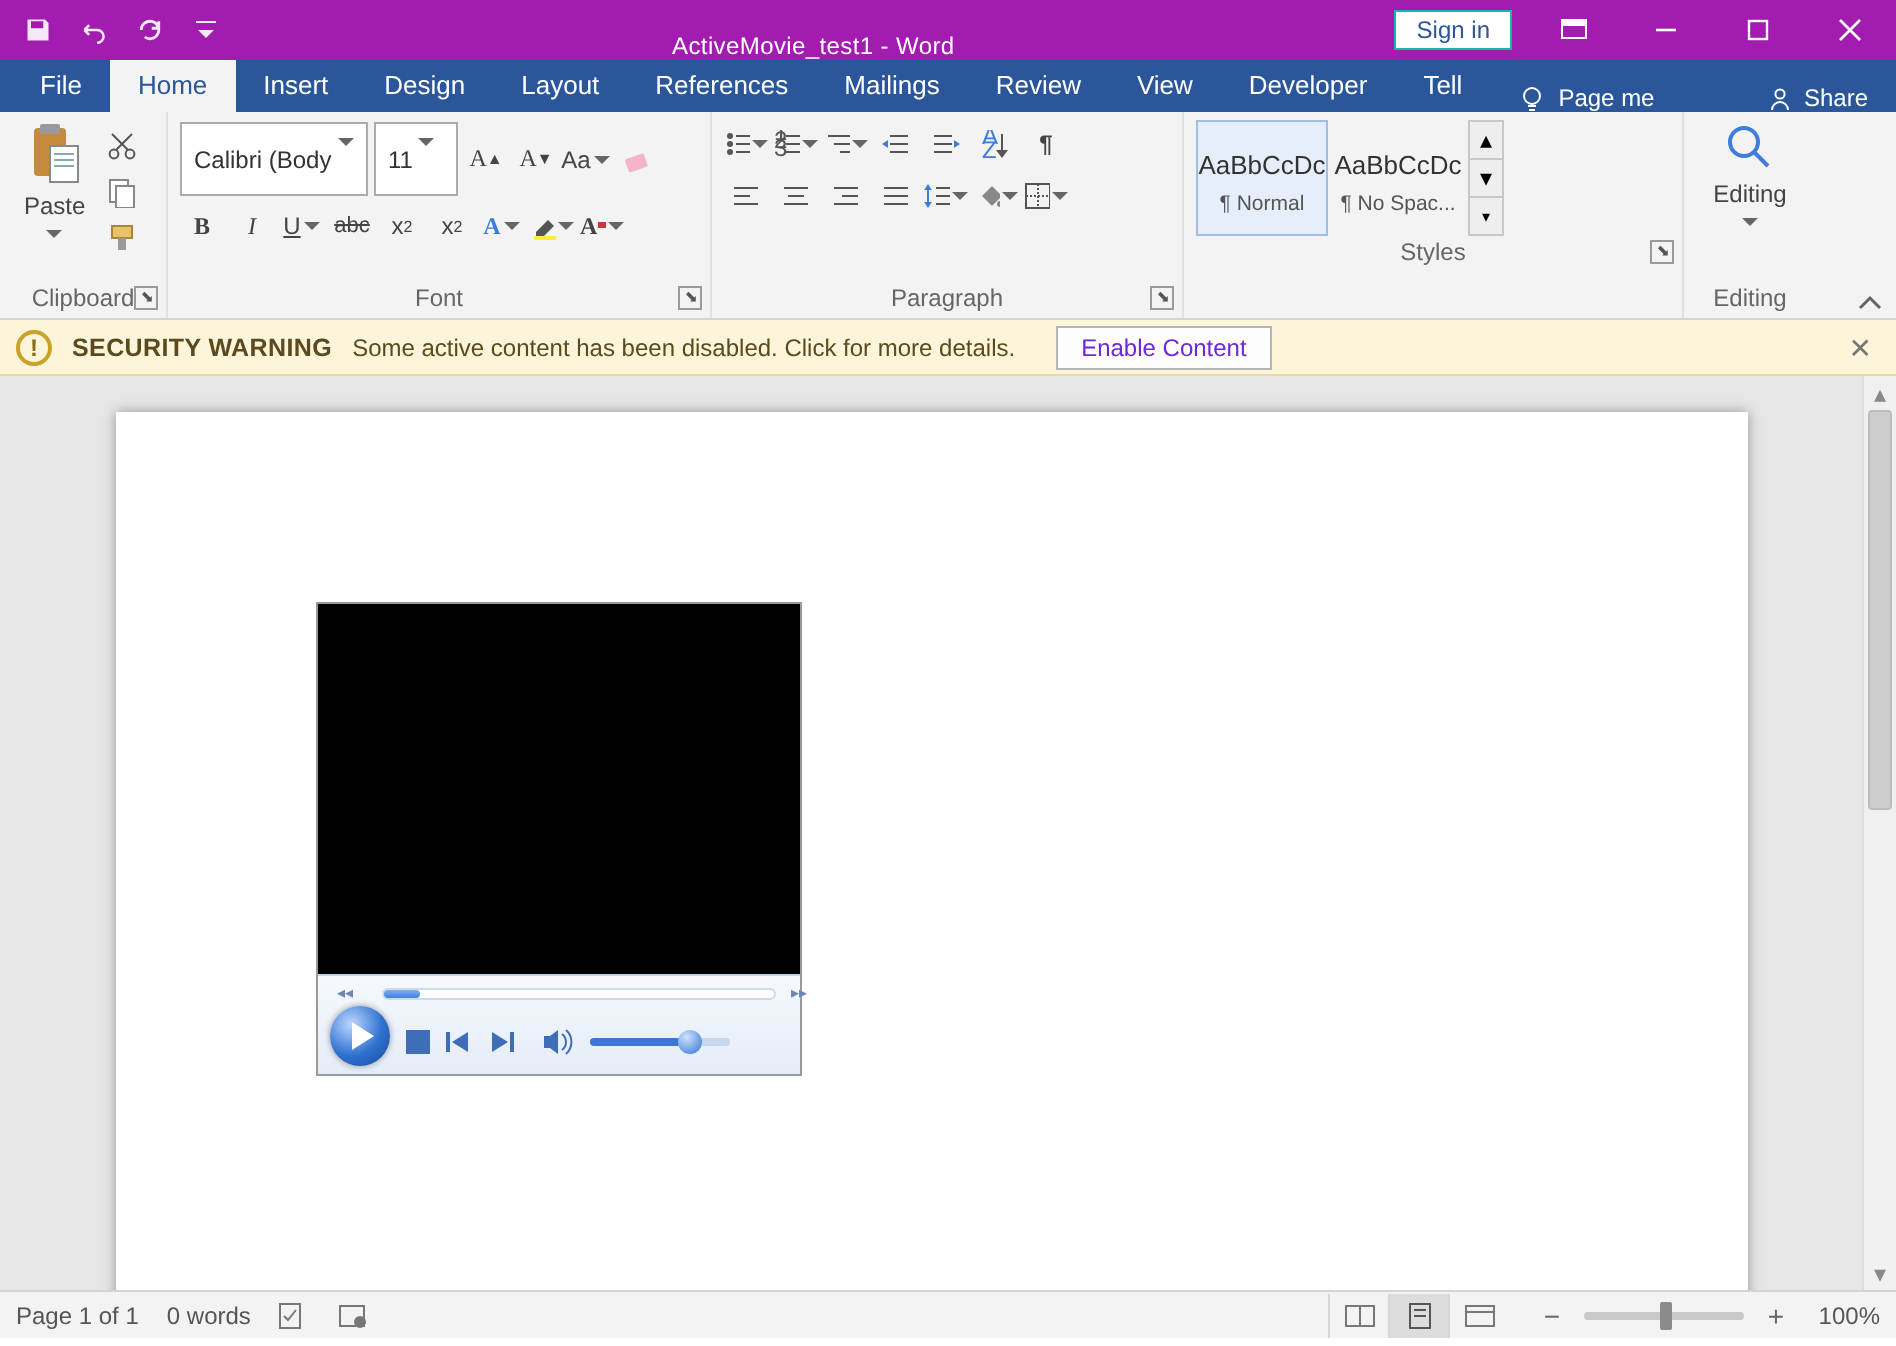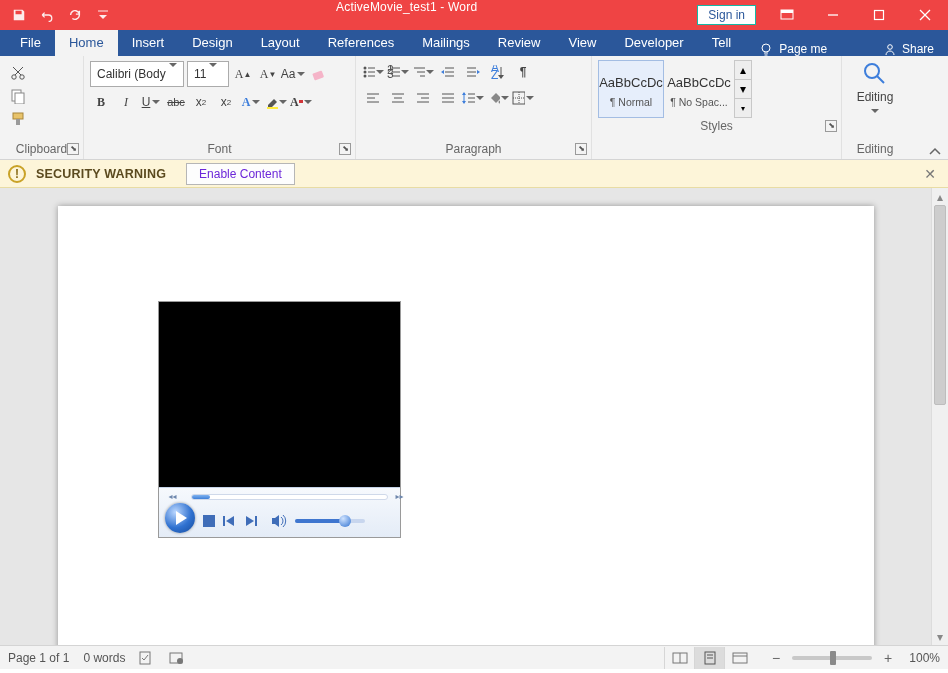--- a/index.html
+++ b/index.html
@@ -1,17 +1,17 @@
 <!DOCTYPE html>
 <html><head>
 <meta charset="utf-8">
 <style>
 *{box-sizing:border-box;margin:0;padding:0;font-family:"Segoe UI",Tahoma,sans-serif;font-size:12px;-webkit-user-select:none;user-select:none}
 html,body{width:948px;height:673px;overflow:hidden;background:#fff}
-.titlebar{height:30px;background:#ef4444;color:#fff;display:flex;align-items:flex-start}
+.titlebar{height:30px;background:#a21caf;color:#fff;display:flex;align-items:flex-end}
 .titlebar .qat{display:flex;align-items:center;height:100%;padding-left:6px;gap:2px}
 .titlebar .qat .qbtn{width:26px;height:26px;display:flex;align-items:center;justify-content:center;opacity:.9}
 .titlebar .title{flex:1;text-align:center;font-size:12px;letter-spacing:.2px}
 .titlebar .right{display:flex;align-items:center;height:100%}
 .signin{background:#fff;color:#2b579a;height:20px;padding:1px 10px;font-size:12px;margin-right:8px;border:1px solid #14b8a6}
 .wbtn{width:46px;height:30px;display:flex;align-items:center;justify-content:center}
 .tabs{height:26px;background:#2b579a;color:#fff;display:flex;align-items:flex-end;padding-left:6px}
 .tab{padding:5px 14px 6px;font-size:13px;color:#fff;cursor:pointer}
 .tab.active{background:#f3f3f3;color:#2b579a}
 .tabs .spacer{flex:1}
@@ -23,21 +23,21 @@
 .group .label{height:18px;font-size:11px;color:#666;text-align:center;position:relative;padding-top:1px}
 .group .label .dlg{position:absolute;right:4px;top:2px;width:12px;height:12px;border:1px solid #9a9a9a;font-size:8px;line-height:9px;text-align:right;padding-right:1px;color:#555}
 .vbtn{display:flex;flex-direction:column;align-items:center;justify-content:flex-start;padding:2px 6px;gap:2px}
 .vbtn .cap{font-size:11px;color:#444;text-align:center;line-height:12px}
 .iconbox{display:flex;align-items:center;justify-content:center}
 .clip-sm{display:flex;flex-direction:column;gap:3px;padding-top:4px;margin-left:2px}
 .smic{width:20px;height:20px;display:flex;align-items:center;justify-content:center}
 
 .font-rows{display:flex;flex-direction:column;gap:4px;padding-top:2px}
 .frow{display:flex;align-items:center;gap:3px}
-.combo{height:26px;border:1px solid #ababab;background:#fff;display:flex;align-items:center;padding:0 3px 0 6px;font-size:12px;color:#333}
+.combo{height:37px;border:1px solid #ababab;background:#fff;display:flex;align-items:center;padding:0 3px 0 6px;font-size:12px;color:#333}
 .combo .dd{margin-left:3px}
 .ddtri{width:0;height:0;border-left:4px solid transparent;border-right:4px solid transparent;border-top:4px solid #666}
 .sq{width:22px;height:22px;display:flex;align-items:center;justify-content:center;color:#444}
 
 .para-rows{display:flex;flex-direction:column;gap:4px;padding-top:2px}
 
 .styles-body{display:flex;align-items:center;padding:4px 2px 0 6px;gap:2px}
 .stylecard{width:66px;height:58px;border:1px solid transparent;display:flex;flex-direction:column;align-items:center;justify-content:center;padding-top:4px}
 .stylecard.sel{border:1px solid #a3bde3;background:#e6eefb}
 .stylecard .prev{font-size:13px;color:#333}
@@ -175,20 +175,33 @@
         <path d="M3 13c0-2.2 1.8-4 4-4s4 1.8 4 4" fill="none" stroke="#fff"></path>
       </svg>
     <span>Share</span>
   </div>
 </div>
 
 <div class="ribbon">
 
   <div class="group" style="width:84px">
     <div class="body">
+      <div class="vbtn">
+        <div class="iconbox">
+          <svg width="28" height="34">
+              <rect x="4" y="3" width="16" height="24" rx="2" fill="#c58a3d"></rect>
+              <rect x="7" y="1" width="10" height="5" rx="1" fill="#9a9a9a"></rect>
+              <rect x="12" y="12" width="14" height="18" fill="#fff" stroke="#888"></rect>
+              <line x1="14" y1="16" x2="24" y2="16" stroke="#8aa"></line>
+              <line x1="14" y1="19" x2="24" y2="19" stroke="#8aa"></line>
+              <line x1="14" y1="22" x2="24" y2="22" stroke="#8aa"></line>
+            </svg>
+        </div>
+        <div class="cap"><span>Paste</span><br><span class="ddtri" style="display:inline-block;margin-top:2px"></span></div>
+      </div>
       <div class="clip-sm">
         <div class="smic">
             <svg width="16" height="16">
               <circle cx="4" cy="12" r="2.2" fill="none" stroke="#555"></circle>
               <circle cx="12" cy="12" r="2.2" fill="none" stroke="#555"></circle>
               <line x1="5" y1="10" x2="13" y2="2" stroke="#555"></line>
               <line x1="11" y1="10" x2="3" y2="2" stroke="#555"></line>
             </svg>
           </div>
         <div class="smic">
@@ -427,20 +440,21 @@
   <div class="collapse">
     <svg width="14" height="10">
         <polyline points="2,8 7,3 12,8" fill="none" stroke="#666" stroke-width="1.5"></polyline>
       </svg>
   </div>
 </div>
 
 <div class="warnbar">
   <div class="wic">!</div>
   <span class="wt">SECURITY WARNING</span>
+  <span class="wm">Some active content has been disabled. Click for more details.</span>
   <button class="enable">Enable Content</button>
   <div class="xc">✕</div>
 </div>
 
 <div class="workspace">
   <div class="docwrap">
     <div class="page">
       <div class="media">
         <div class="screen"></div>
         <div class="ctrl">

